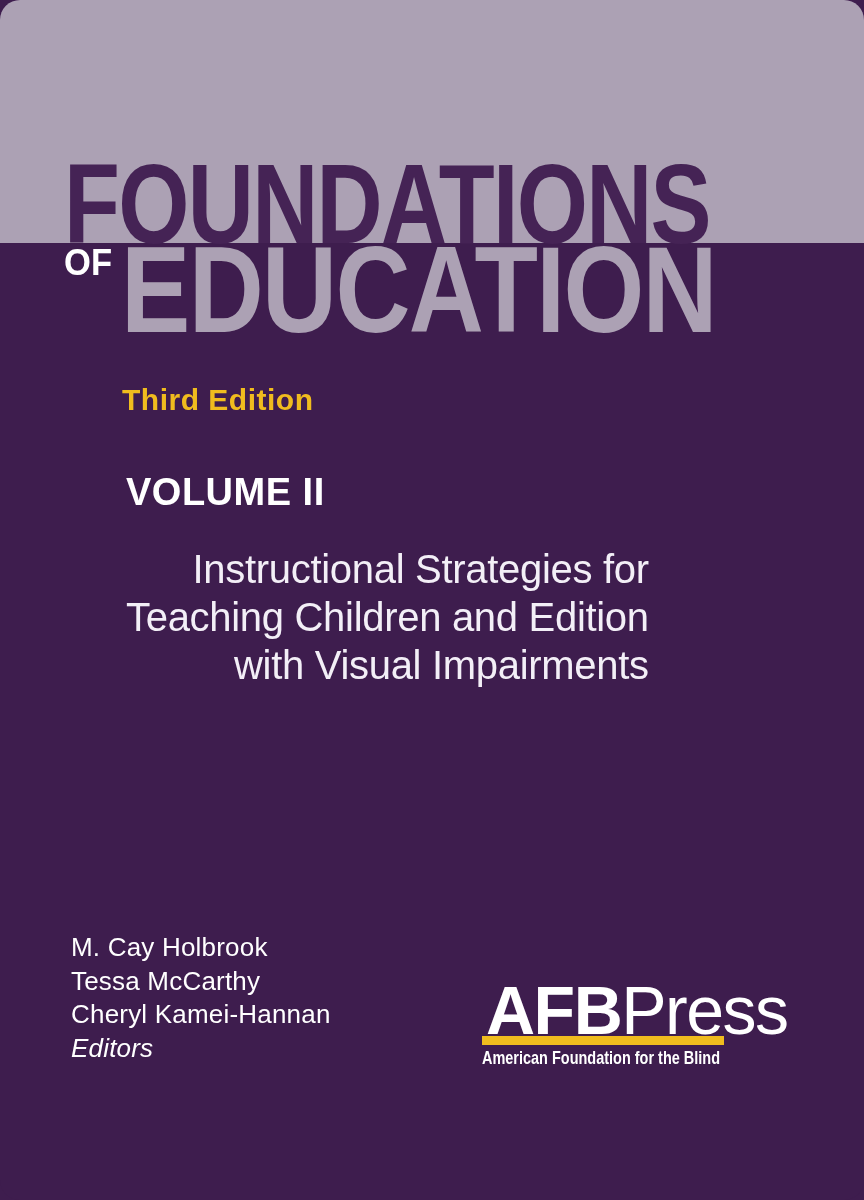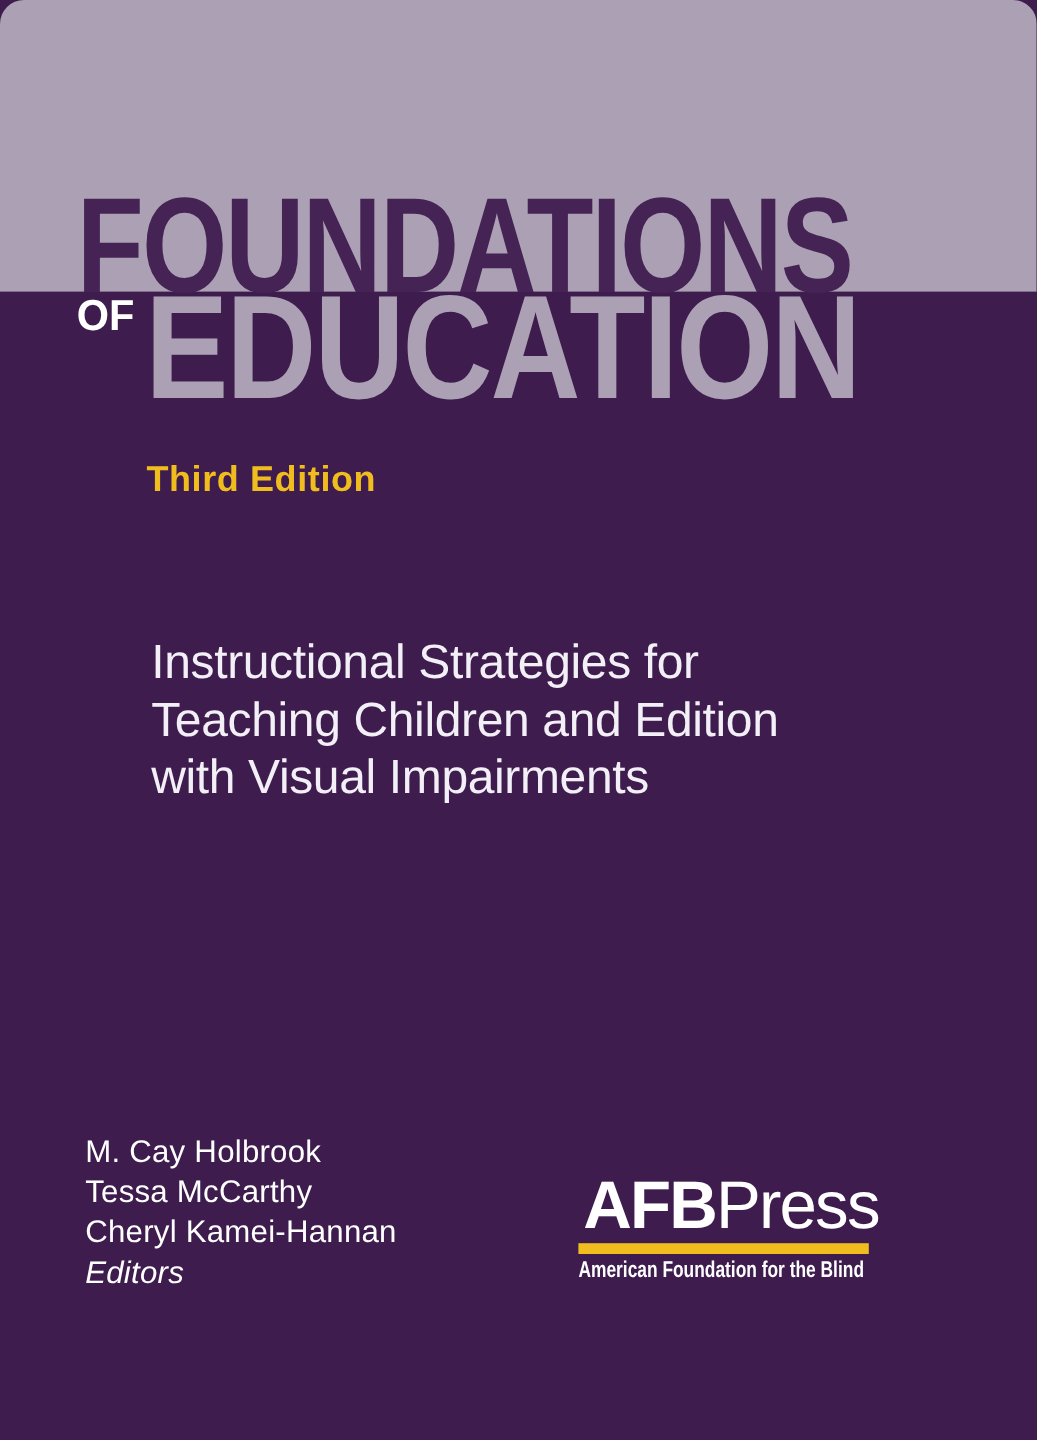--- a/index.html
+++ b/index.html
@@ -50,44 +50,44 @@
     position: absolute;
     left: 126px; top: 473px;
     font-size: 38px;
     font-weight: bold;
     line-height: 1;
     color: var(--text-white, #ffffff);
     letter-spacing: 0.5px;
   }
   .subtitle {
     position: absolute;
-    left: 126px; top: 528px;
+    left: 126px; top: 545px;
     font-size: 40px;
     font-weight: 400;
     line-height: 48px;
     color: #f3eff7;
     letter-spacing: -0.3px;
+    text-align: right;
   }
   
   .editors {
     position: absolute;
     left: 71px; top: 931px;
     font-size: 26px;
     line-height: 33.5px;
     color: var(--text-white, #ffffff);
     letter-spacing: 0.2px;
-    margin-top: 12px;
   }
   .editors .role { font-style: italic; }
   
   .publisher { position: absolute; left: 482px; top: 976px; width: 260px; }
   .publisher-name {
     position: absolute;
     left: 4px; top: 0;
-    font-size: 56px;
+    font-size: 68px;
     line-height: 1;
     color: var(--text-white, #ffffff);
     letter-spacing: -1.5px;
     white-space: nowrap;
   }
   .publisher-name .bold { font-weight: bold; }
   .publisher-name .light { font-weight: 400; }
   .publisher-underline {
     position: absolute;
     left: 0; top: 60px;
@@ -111,20 +111,21 @@
   <svg class="title-svg svg-of" width="54" height="30">
     <text x="0" y="27" textLength="48" lengthAdjust="spacingAndGlyphs">OF</text>
   </svg>
 
   <svg class="title-svg svg-education" width="600" height="92">
     <text x="0" y="88" textLength="595" lengthAdjust="spacingAndGlyphs">EDUCATION</text>
   </svg>
 
   <div class="edition">Third Edition</div>
 
+  <div class="volume">VOLUME II</div>
 
   <div class="subtitle">
     <div>Instructional Strategies for</div>
     <div>Teaching Children and Edition</div>
     <div>with Visual Impairments</div>
   </div>
 
   <div class="editors">
     <div>M. Cay Holbrook</div>
     <div>Tessa McCarthy</div>

